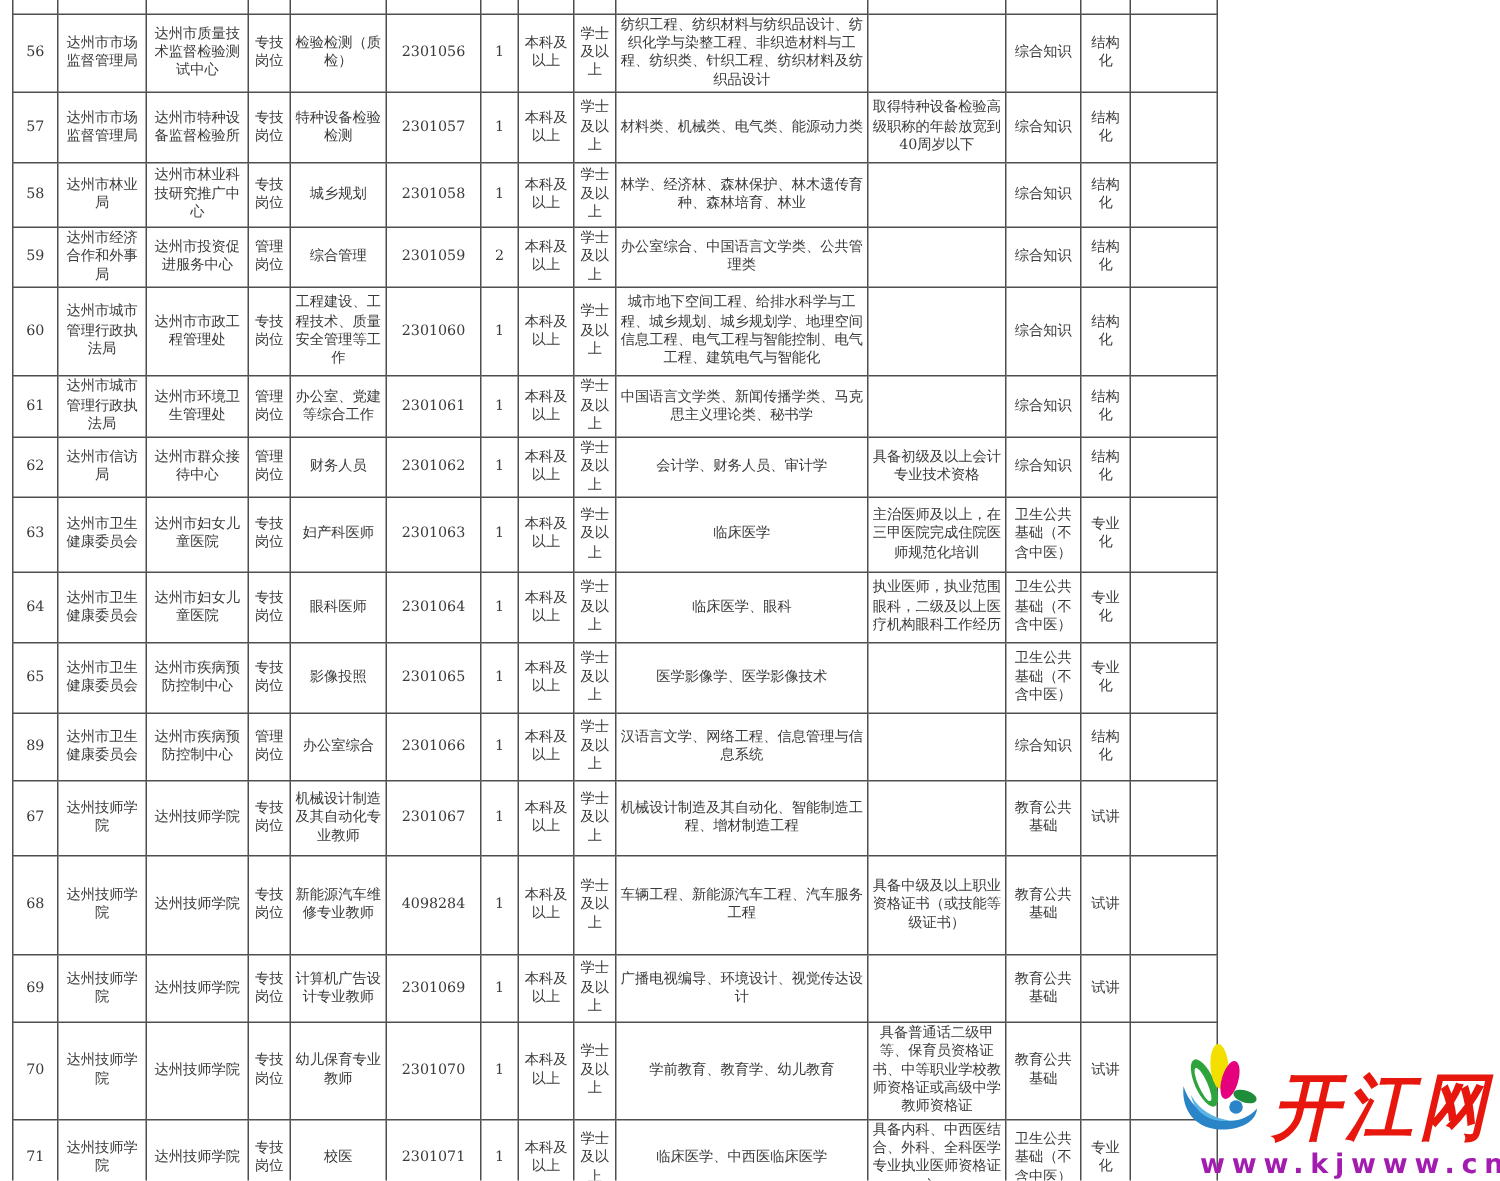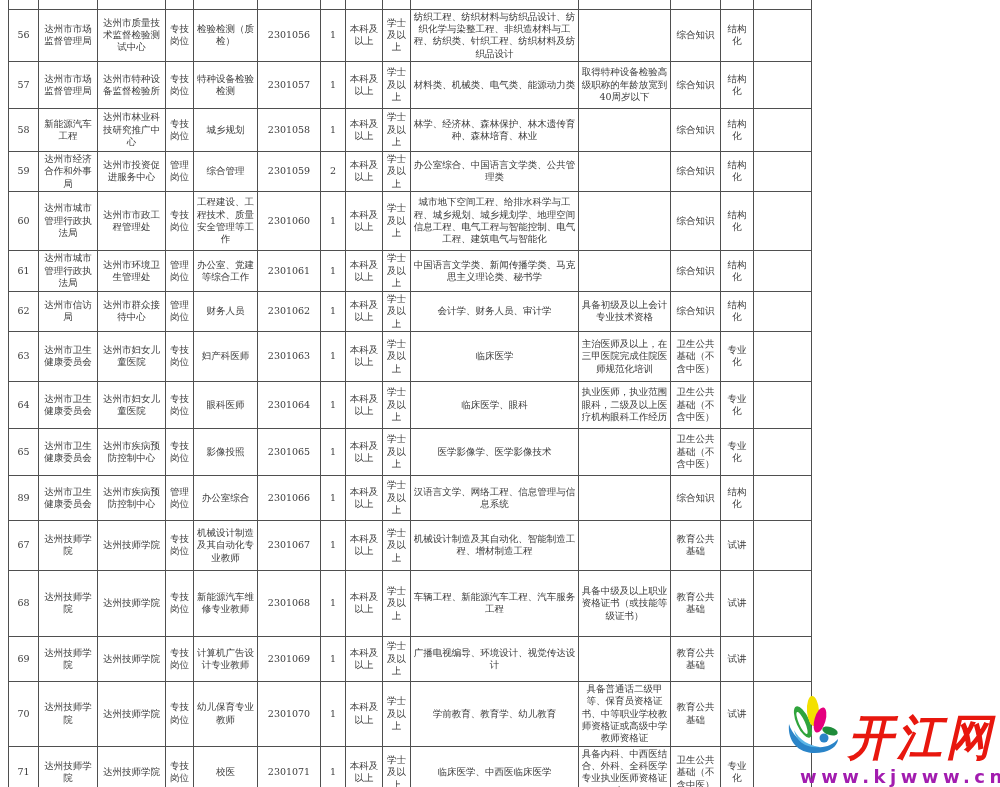--- a/index.html
+++ b/index.html
@@ -133,21 +133,21 @@
     <td class="c-education">本科及以上</td>
     <td class="c-degree">学士及以上</td>
     <td class="c-major">材料类、机械类、电气类、能源动力类</td>
     <td class="c-other">取得特种设备检验高级职称的年龄放宽到40周岁以下</td>
     <td class="c-written">综合知识</td>
     <td class="c-interview">结构化</td>
     <td class="c-extra"></td>
   </tr>
         <tr style="height: 43px;">
     <td class="c-seq">58</td>
-    <td class="c-dept">新能源汽车工程</td>
+    <td class="c-dept">达州市林业局</td>
     <td class="c-unit">达州市林业科技研究推广中心</td>
     <td class="c-category">专技岗位</td>
     <td class="c-position">城乡规划</td>
     <td class="c-code">2301058</td>
     <td class="c-count">1</td>
     <td class="c-education">本科及以上</td>
     <td class="c-degree">学士及以上</td>
     <td class="c-major">林学、经济林、森林保护、林木遗传育种、森林培育、林业</td>
     <td class="c-other"></td>
     <td class="c-written">综合知识</td>
@@ -297,21 +297,21 @@
     <td class="c-written">教育公共基础</td>
     <td class="c-interview">试讲</td>
     <td class="c-extra"></td>
   </tr>
         <tr style="height: 66px;">
     <td class="c-seq">68</td>
     <td class="c-dept">达州技师学院</td>
     <td class="c-unit">达州技师学院</td>
     <td class="c-category">专技岗位</td>
     <td class="c-position">新能源汽车维修专业教师</td>
-    <td class="c-code">2301068</td>
+    <td class="c-code">4098284</td>
     <td class="c-count">1</td>
     <td class="c-education">本科及以上</td>
     <td class="c-degree">学士及以上</td>
     <td class="c-major">车辆工程、新能源汽车工程、汽车服务工程</td>
     <td class="c-other">具备中级及以上职业资格证书（或技能等级证书）</td>
     <td class="c-written">教育公共基础</td>
     <td class="c-interview">试讲</td>
     <td class="c-extra"></td>
   </tr>
         <tr style="height: 45px;">

